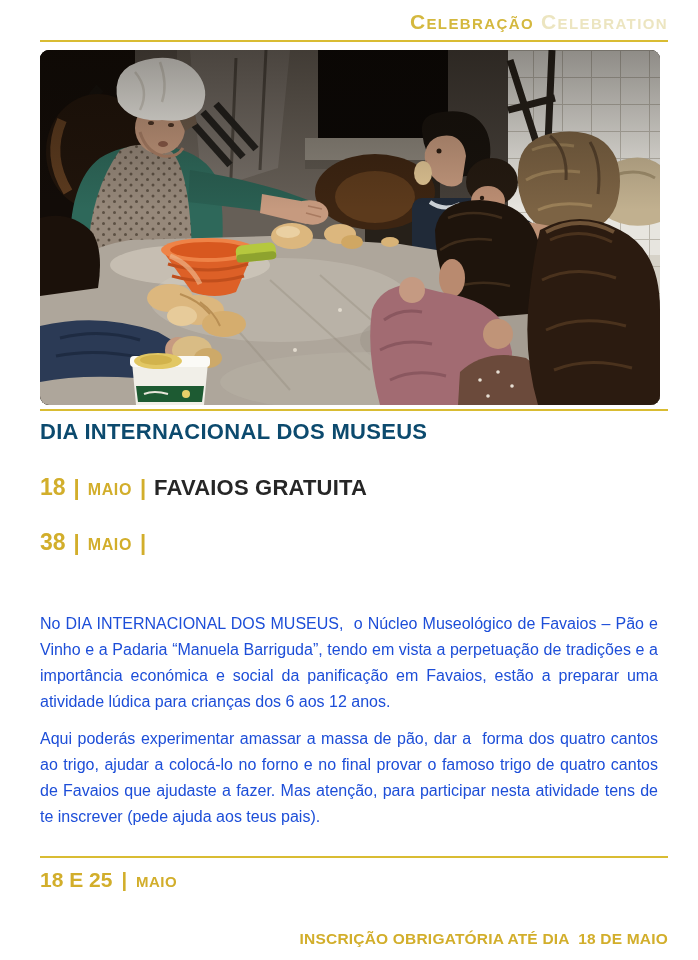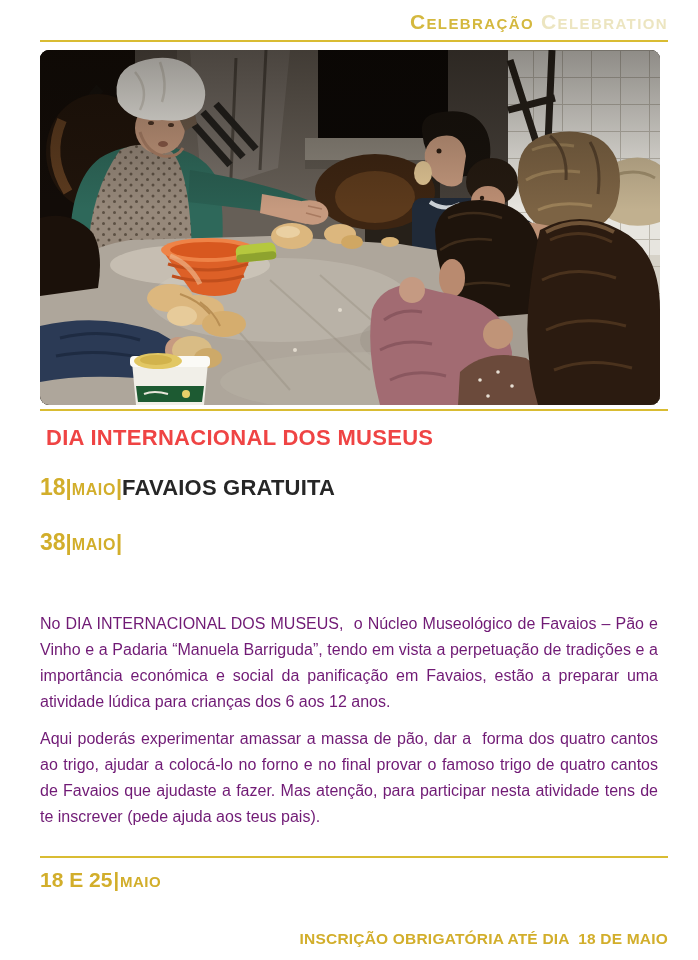--- a/index.html
+++ b/index.html
@@ -9,34 +9,34 @@
   #rule-header{top:40px;}
   #rule-photo{top:409px;}
   #rule-footer{top:856px;}
   .header-title{position:absolute;top:10px;right:30px;font-weight:bold;
         font-variant:small-caps;font-size:21px;letter-spacing:1.4px;white-space:pre;}
   .hdr-pt{color:#d4b83e;}
   .hdr-en{color:#ece5c0;margin-left:7px;}
   .photo{position:absolute;left:40px;top:50px;width:620px;height:355px;margin:0;
         border-radius:9px;overflow:hidden;background:#262019;}
   .photo svg{display:block;}
-  .page-title{position:absolute;left:40px;top:419px;margin:6px;font-size:22px;
-        font-weight:bold;color:#ef4444;letter-spacing:0.3px;}
-  .event{position:absolute;left:40px;display:flex;align-items:baseline;font-weight:bold;}
+  .page-title{position:absolute;left:40px;top:419px;margin:0;font-size:22px;
+        font-weight:bold;color:#0c4a6e;letter-spacing:0.3px;}
+  .event{position:absolute;left:40px;display:flex;align-items:baseline;gap:8px;font-weight:bold;}
   #event-0{top:474px;}
   #event-1{top:529px;}
   .event .day{font-size:23px;color:#d2ae2b;}
   .event .sep{font-size:22px;color:#d2ae2b;}
   .event .month{font-size:16px;color:#d2ae2b;letter-spacing:0.6px;}
   .event .etitle{font-size:22px;color:#262626;letter-spacing:0.2px;}
-  .bodytext{position:absolute;left:40px;top:611px;width:618px;color:#701a75;
+  .bodytext{position:absolute;left:40px;top:611px;width:618px;color:#1d4ed8;
         font-size:16px;line-height:26px;text-align:justify;}
   .bodytext p{margin:0 0 11px 0;white-space:pre-wrap;}
   .footer-dates{position:absolute;left:40px;top:868px;display:flex;align-items:baseline;
-        gap:1px;font-weight:bold;color:#d2ae2b;}
+        gap:9px;font-weight:bold;color:#d2ae2b;}
   .footer-dates .day{font-size:21px;}
   .footer-dates .sep{font-size:20px;}
   .footer-dates .month{font-size:15px;letter-spacing:0.5px;}
   .footer-note{position:absolute;right:30px;top:876px;text-align:right;font-weight:bold;
         color:#d2ae2b;font-size:15.5px;line-height:25px;white-space:pre;letter-spacing:0.2px;}
 </style>
 </head>
 <body>
 
 <div class="page">

